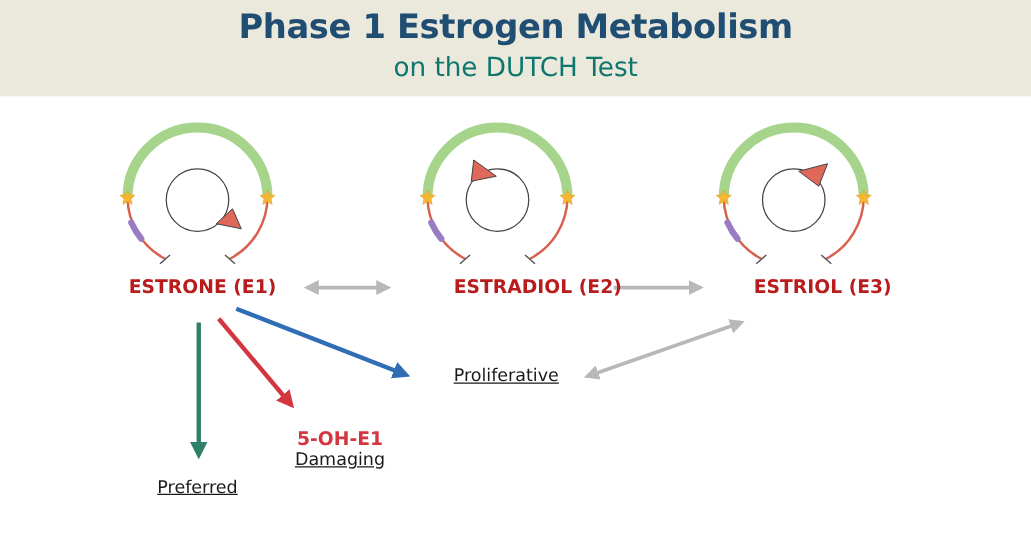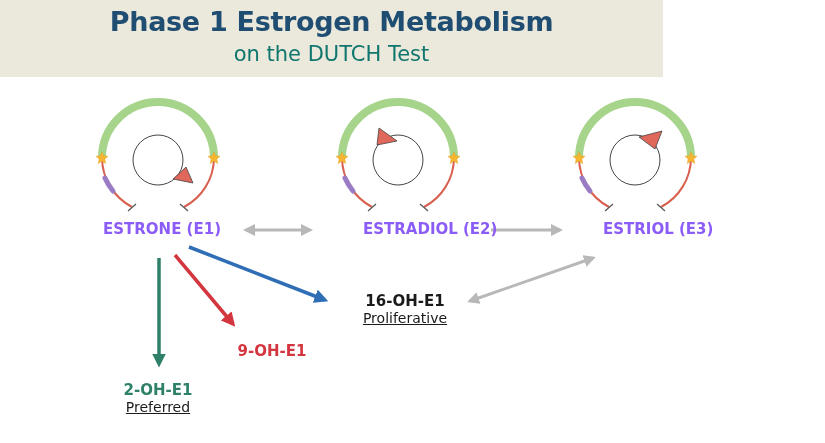--- a/index.html
+++ b/index.html
@@ -1,21 +1,21 @@
 <!DOCTYPE html>
 <html><head>
 <meta charset="utf-8">
 <style>
   html, body { margin: 0; padding: 0; }
   body { width: 825px; height: 443px; background: #ffffff; position: relative; overflow: hidden; font-family: "DejaVu Sans", sans-serif; }
-  .header { position: absolute; left: 0; top: 0; width: 663px; height: 77px; background: #ebe8dc; text-align: center; }
+  .header { position: absolute; left: 0; top: 0; width: 825px; height: 77px; background: #ebe8dc; text-align: center; }
   .title { position: absolute; left: 0; right: 0; top: 6px; font-size: 27px; font-weight: bold; color: #1f4e72; letter-spacing: -0.3px; }
   .subtitle { position: absolute; left: 0; right: 0; top: 42px; font-size: 21px; color: #0f766e; }
   svg.diagram { position: absolute; left: 0; top: 0; }
-  .label { position: absolute; font-size: 15px; font-weight: bold; color: #8b5cf6; white-space: nowrap; text-align: right; }
+  .label { position: absolute; font-size: 15px; font-weight: bold; color: #b91c1c; white-space: nowrap; text-align: right; }
   .metab { position: absolute; text-align: center; white-space: nowrap; }
   .metab .name { font-size: 15px; font-weight: bold; line-height: 17px; }
   .metab .desc { font-size: 14px; color: #1a1a1a; line-height: 16px; text-decoration: underline; }
 </style>
 </head>
 <body>
 
 <div class="header">
   <div class="title">Phase 1 Estrogen Metabolism</div>
   <div class="subtitle">on the DUTCH Test</div>
@@ -89,24 +89,23 @@
   <line x1="159" y1="258" x2="159" y2="364" stroke="#2e8068" stroke-width="3.5" marker-end="url(#ahGreen)"></line>
   <line x1="175" y1="255" x2="233" y2="324" stroke="#d4363f" stroke-width="3.5" marker-end="url(#ahRed)"></line>
   <line x1="189" y1="247" x2="325" y2="300" stroke="#2f6db5" stroke-width="3.5" marker-end="url(#ahBlue)"></line>
 </svg>
 
 <div class="label" style="left:103px; top:220px;">ESTRONE (E1)</div>
 <div class="label" style="left:331px; top:220px;margin-left:32px;">ESTRADIOL (E2)</div>
 <div class="label" style="left:583px; top:220px;margin-left:20px;">ESTRIOL (E3)</div>
 
 <div class="metab" style="left:108px; top:382px; width:100px;">
-  <div class="name" style="color:#2e8068;">2-OH-E1</div>
   <div class="desc">Preferred</div>
 </div>
 
 <div class="metab" style="left:222px; top:343px; width:100px;">
-  <div class="name" style="color:#d4363f;">9-OH-E1</div>
+  <div class="name" style="color:#d4363f;">5-OH-E1</div>
+  <div class="desc">Damaging</div>
 </div>
 
 <div class="metab" style="left:345px; top:293px; width:120px;">
-  <div class="name" style="color:#1a1a1a;">16-OH-E1</div>
   <div class="desc">Proliferative</div>
 </div>
 
 </body></html>

